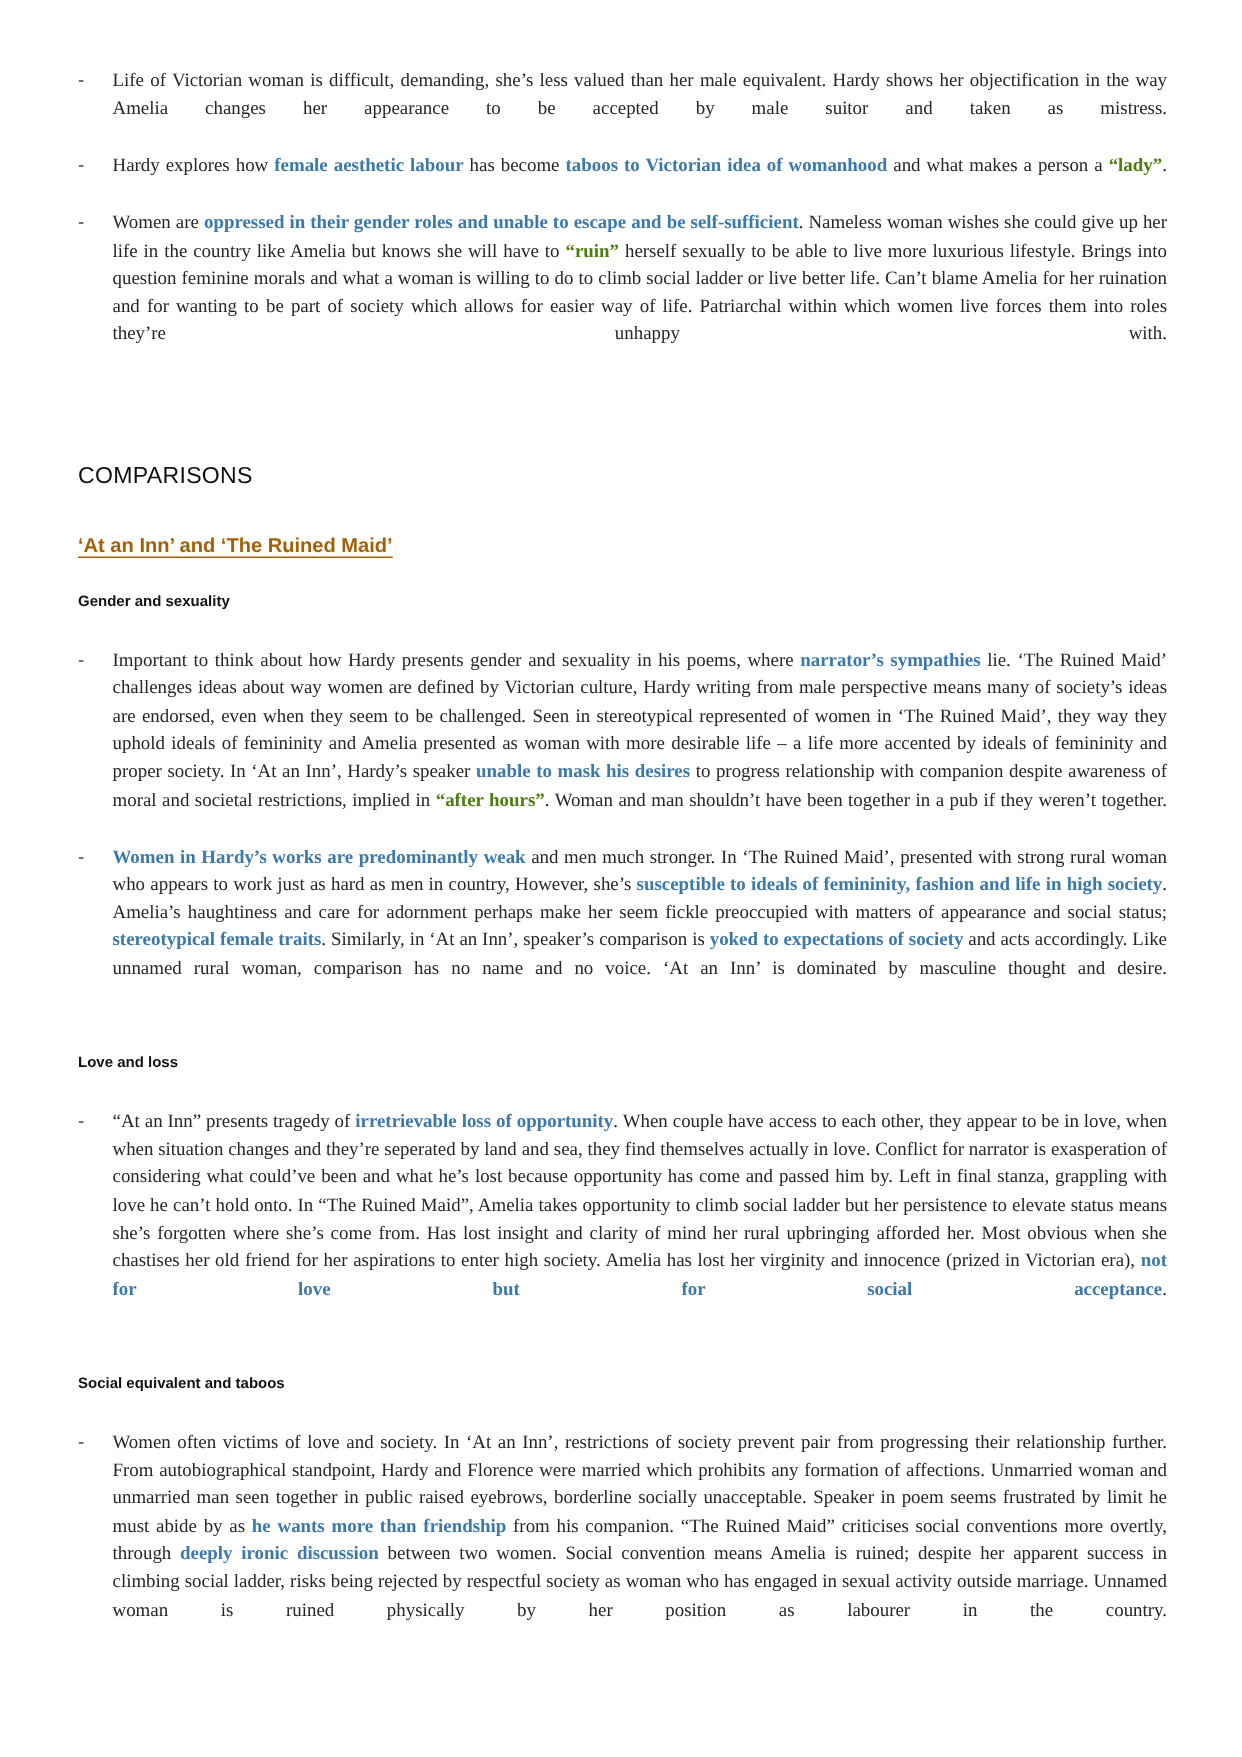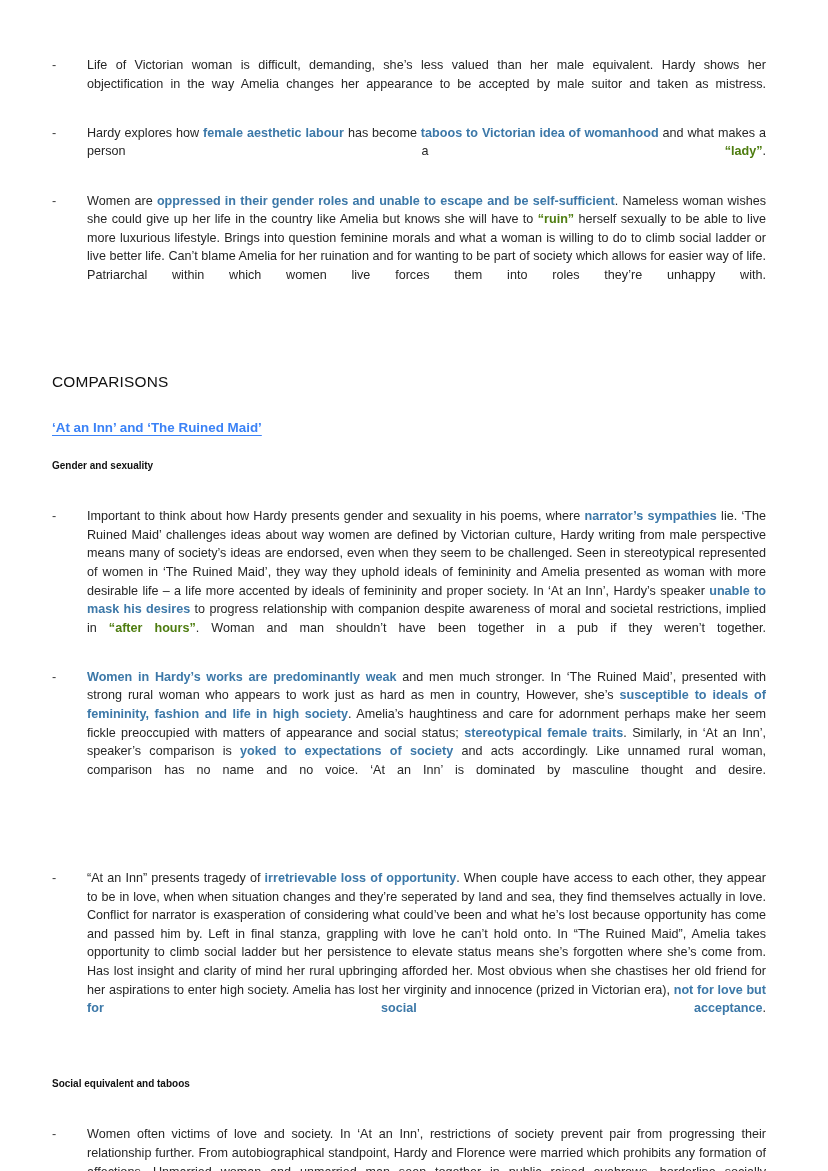--- a/index.html
+++ b/index.html
@@ -46,24 +46,25 @@
   ul.bullets > li .dash {
     position: absolute;
     left: 0;
     top: 0;
     width: 14px;
     font-size: 12.6px;
     line-height: 18.6px;
     color: #3d3d3d;
   }
   ul.bullets > li p {
-    margin: 12px;
+    margin: 0;
     text-align: justify;
     text-justify: inter-word;
     hyphens: none;
+    font-family: Liberation Serif, serif;
   }
   
   ul.bullets > li p:after {
     content: "";
     display: inline-block;
     width: 100%;
   }
 
   
   .hl {
@@ -82,21 +83,21 @@
     font-weight: 400;
     letter-spacing: 0.2px;
     color: #111111;
     margin: 0;
     padding: 0;
   }
   h2.sub-title {
     font-size: 13.4px;
     line-height: 18px;
     font-weight: 700;
-    color: #3b82f6;
+    color: #a16207;
     text-decoration: underline;
     text-underline-offset: 3px;
     margin: 0;
     padding: 0;
   }
   h3.topic-title {
     font-size: 10px;
     line-height: 18px;
     font-weight: 700;
     color: #111111;
@@ -147,20 +148,21 @@
           <li>
             <span class="dash">-</span>
             <p>Important to think about how Hardy presents gender and sexuality in his poems, where <span class="hl">narrator’s sympathies</span> lie. ‘The Ruined Maid’ challenges ideas about way women are defined by Victorian culture, Hardy writing from male perspective means many of society’s ideas are endorsed, even when they seem to be challenged. Seen in stereotypical represented of women in ‘The Ruined Maid’, they way they uphold ideals of femininity and Amelia presented as woman with more desirable life – a life more accented by ideals of femininity and proper society. In ‘At an Inn’, Hardy’s speaker <span class="hl">unable to mask his desires</span> to progress relationship with companion despite awareness of moral and societal restrictions, implied in <span class="bd">“after hours”</span>. Woman and man shouldn’t have been together in a pub if they weren’t together.</p>
           </li>
           <li>
             <span class="dash">-</span>
             <p><span class="hl">Women in Hardy’s works are predominantly weak</span> and men much stronger. In ‘The Ruined Maid’, presented with strong rural woman who appears to work just as hard as men in country, However, she’s <span class="hl">susceptible to ideals of femininity, fashion and life in high society</span>. Amelia’s haughtiness and care for adornment perhaps make her seem fickle preoccupied with matters of appearance and social status; <span class="hl">stereotypical female traits</span>. Similarly, in ‘At an Inn’, speaker’s comparison is <span class="hl">yoked to expectations of society</span> and acts accordingly. Like unnamed rural woman, comparison has no name and no voice. ‘At an Inn’ is dominated by masculine thought and desire.</p>
           </li>
         </ul>
         <div class="sp-lg"></div>
+        <h3 class="topic-title">Love and loss</h3>
         <div class="sp-md"></div>
         <ul class="bullets">
           <li>
             <span class="dash">-</span>
             <p>“At an Inn” presents tragedy of <span class="hl">irretrievable loss of opportunity</span>. When couple have access to each other, they appear to be in love, when when situation changes and they’re seperated by land and sea, they find themselves actually in love. Conflict for narrator is exasperation of considering what could’ve been and what he’s lost because opportunity has come and passed him by. Left in final stanza, grappling with love he can’t hold onto. In “The Ruined Maid”, Amelia takes opportunity to climb social ladder but her persistence to elevate status means she’s forgotten where she’s come from. Has lost insight and clarity of mind her rural upbringing afforded her. Most obvious when she chastises her old friend for her aspirations to enter high society. Amelia has lost her virginity and innocence (prized in Victorian era), <span class="hl">not for love but for social acceptance</span>.</p>
           </li>
         </ul>
         <div class="sp-lg"></div>
         <h3 class="topic-title">Social equivalent and taboos</h3>
         <div class="sp-md"></div>

